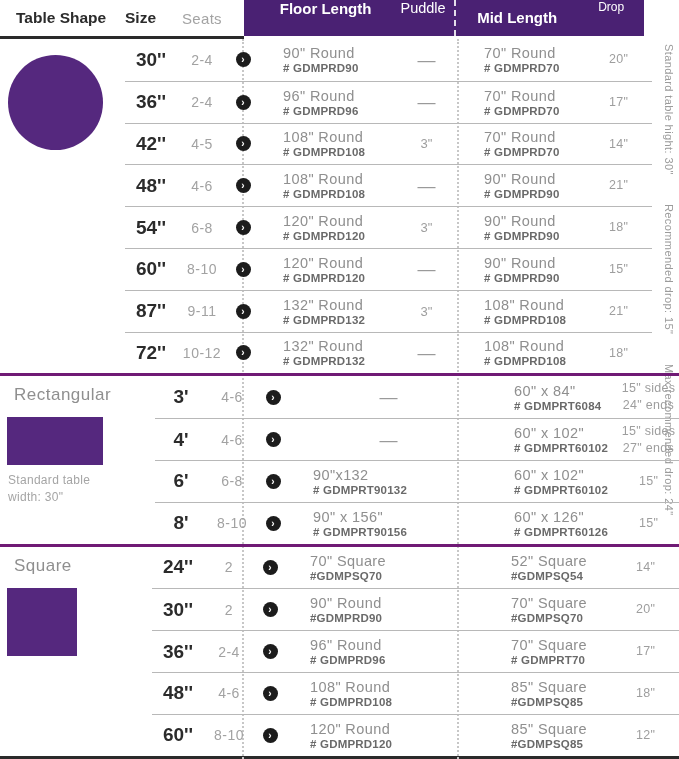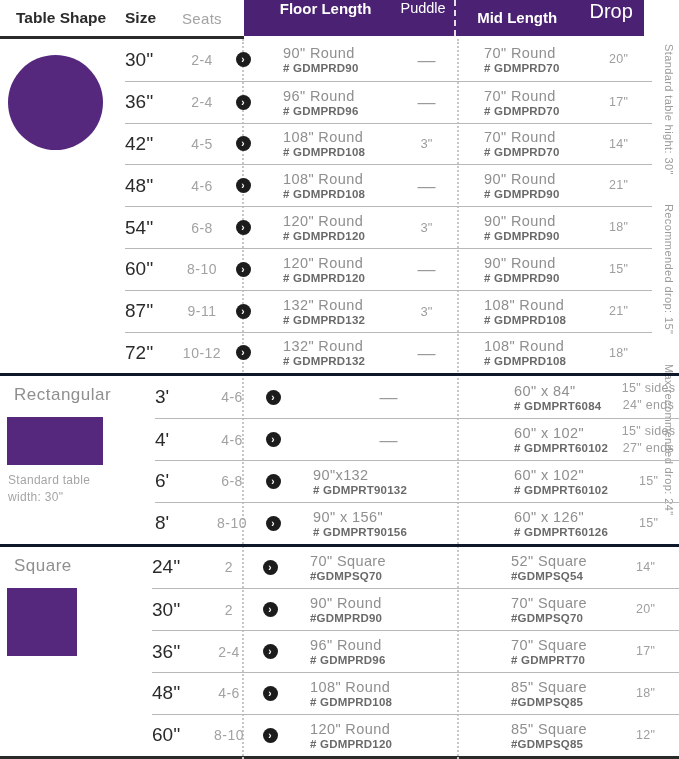--- a/index.html
+++ b/index.html
@@ -17,41 +17,41 @@
     background:var(--hdr,#4a2173); color:#fff; padding-left:15px;
   }
   .hc { white-space:nowrap; }
   .shape-h { width:125px; padding-left:16px; font-weight:bold; font-size:15.5px; color:#2b2b2b; }
   .size-h  { width:52px; text-align:left; font-weight:bold; font-size:15.5px; color:#2b2b2b; }
   .seats-h { width:50px; text-align:center; font-size:15px; color:#a3a3a3; letter-spacing:.3px; }
   .floor-h { width:136px; text-align:center; font-weight:bold; font-size:15px; }
   .puddle-h{ width:63px; text-align:center; font-size:14.5px; }
   .mid-h   { width:127px; text-align:center; font-weight:bold; font-size:15px;
              border-left:2px dashed rgba(255,255,255,.85); height:36px; line-height:36px; }
-  .drop-h  { width:67px; text-align:center; font-size:20px; }
+  .drop-h  { width:67px; text-align:center; font-size:12px; }
   .h-underline { position:absolute; left:0; top:36px; width:244px; height:3px; background:#2a2a2a; }
   
   .table-area { position:relative; margin-top:3px; }
   .vline { position:absolute; top:0; bottom:0; border-left:2px dotted #c7c7c7; z-index:0; }
   .v1 { left:242px; } .v2 { left:457px; }
   .section { display:flex; position:relative; z-index:1; }
-  .section + .section { border-top:3px solid #0f172a;gap:35px; }
+  .section + .section { border-top:3px solid #701a75;gap:35px; }
   #sections { border-bottom:3px solid #2a2a2a; }
   .shape-col { width:125px; }
   .sec-label { margin:9px 0 0 14px; font-size:17px; color:#8f8f8f; letter-spacing:.5px; }
   .shape { background:var(--shp,#55287e); }
   .shape.circle { width:95px; height:95px; border-radius:50%; margin:16px 0 0 8px; }
   .shape.rect   { width:96px; height:48px; margin:12px 0 0 7px; }
   .shape.square { width:70px; height:68px; margin:12px 0 0 7px; }
   .caption { margin:7px 0 0 8px; width:112px; font-size:12px; color:#a5a5a5; line-height:1.35; letter-spacing:.3px; }
   .rows { width:527px; }
   .row { display:flex; align-items:center; height:41.8px; }
   .row + .row { border-top:1px solid #b8b8b8; }
   .c { flex:none; }
-  .c.size  { width:52px; font-weight:normal; font-size:19px; color:#2b2b2b; }
+  .c.size  { width:52px; text-align:center; font-weight:bold; font-size:19px; color:#2b2b2b; }
   .c.seats { width:50px; text-align:center; font-size:14px; color:#a2a2a2; letter-spacing:.5px; }
   .c.arrowc{ width:32px; display:flex; justify-content:center; }
   .arrow {
     width:15px; height:15px; border-radius:50%; background:#1c1c1c; color:#fff;
     font-size:10px; line-height:15px; text-align:center; font-weight:bold; cursor:pointer;
   }
   .c.floor { width:136px; padding-left:24px; }
   .c.floorspan { width:199px; display:flex; justify-content:center; }
   .c.puddle{ width:63px; text-align:center; }
   .c.mid   { width:127px; padding-left:26px; }

